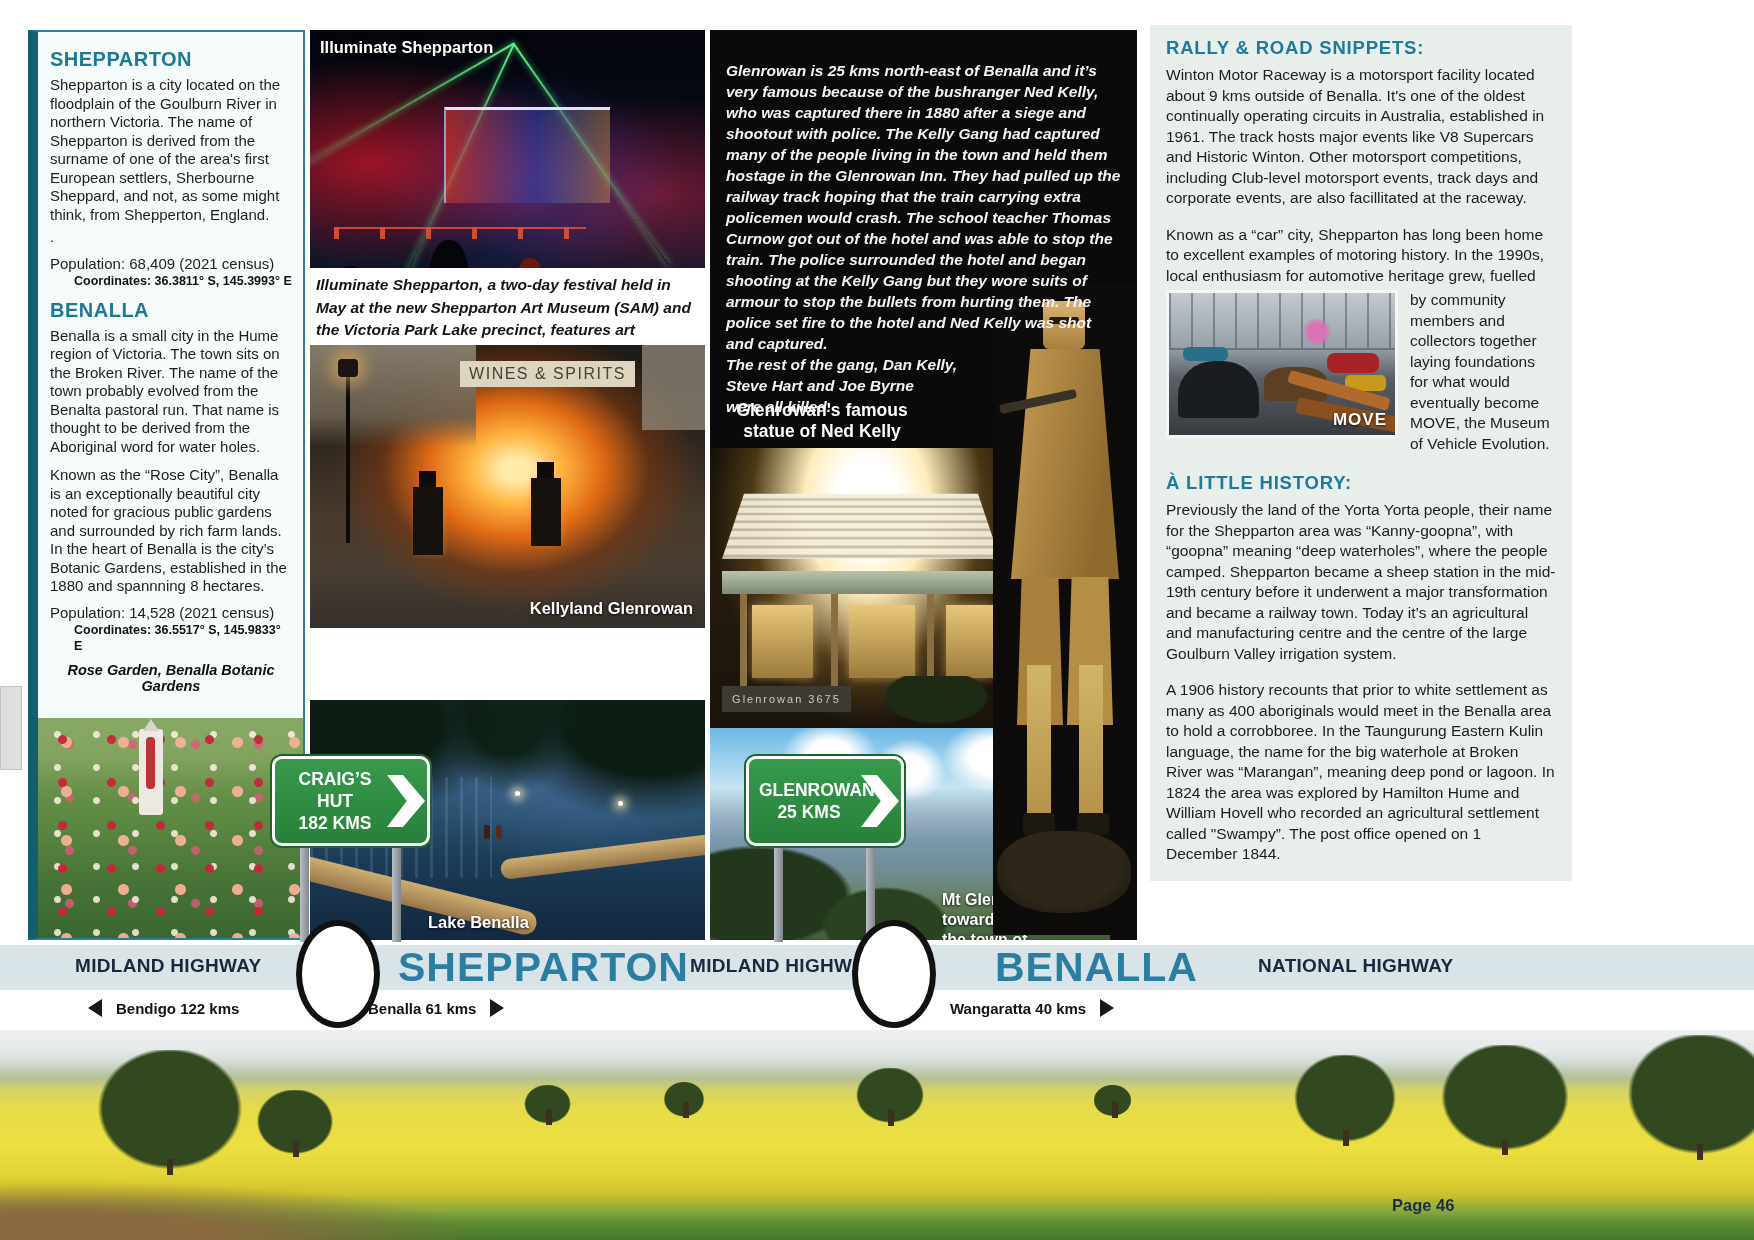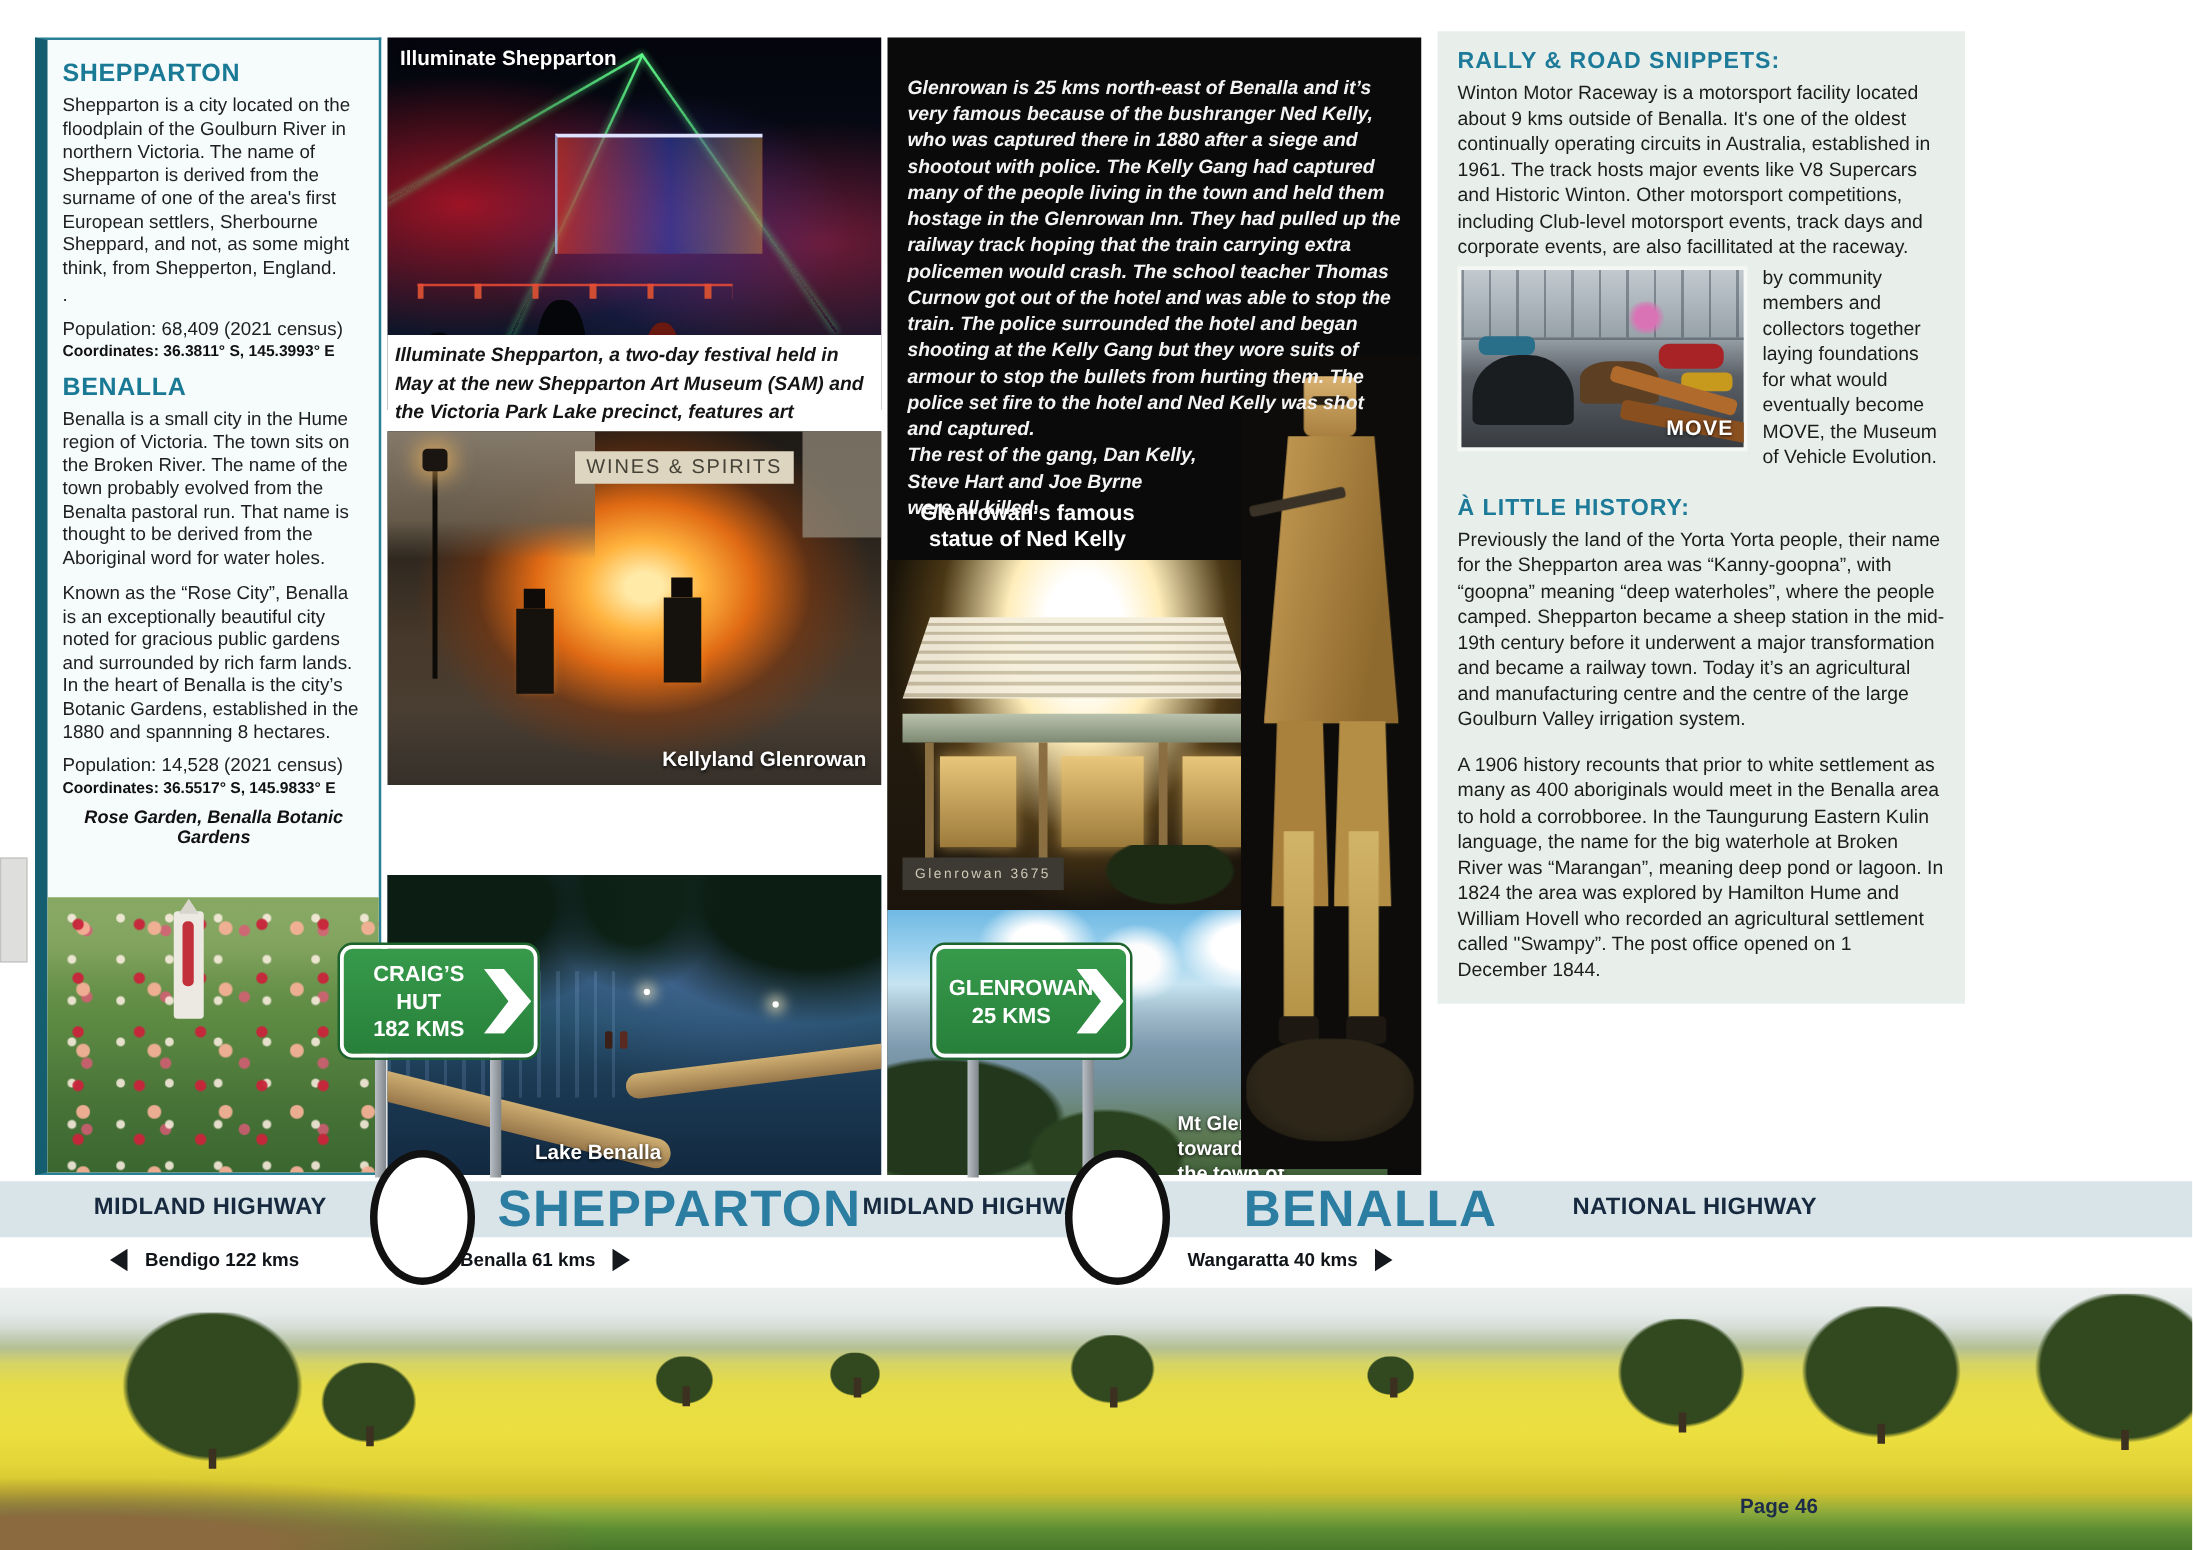--- a/index.html
+++ b/index.html
@@ -7,21 +7,21 @@
   body { font-family:"Liberation Sans", sans-serif; }
   #page { position:relative; width:1754px; height:1240px; background:#ffffff; overflow:hidden; }
 
   
   #left-panel { position:absolute; left:28px; top:30px; width:277px; height:910px;
     background:#f6fbfc; border:2px solid #2a8096; border-left:10px solid #155e70; overflow:hidden; }
   #left-panel .lp-text { position:absolute; left:0; top:0; right:0; padding:12px 11px 0 12px; }
   .lp-title { color:#1a7a96; font-size:20px; font-weight:800; letter-spacing:.5px; margin:4px 0 5px; }
   .lp-body { color:#1e1e1e; font-size:15px; line-height:18.5px; margin-bottom:4px; }
   .lp-pop { color:#1e1e1e; font-size:15px; line-height:18px; margin-top:8px; }
-  .lp-coord { color:#111; font-size:12.5px; font-weight:700; line-height:16px; }
+  .lp-coord { color:#111; font-size:12.5px; font-weight:700; line-height:16px;margin-left:24px; }
   .rose-cap { font-size:14.5px; font-style:italic; font-weight:600; color:#111; text-align:center; margin-top:8px; }
   .rose-photo { position:absolute; left:0; right:0; bottom:0; height:220px;
     background:
       radial-gradient(circle, rgba(201,36,58,.95) 0 4px, rgba(201,36,58,0) 5px),
       radial-gradient(circle, rgba(244,176,150,.95) 0 5px, rgba(244,176,150,0) 6px),
       radial-gradient(circle, rgba(255,240,228,.85) 0 3px, rgba(255,240,228,0) 4px),
       radial-gradient(circle, rgba(223,90,120,.8) 0 4px, rgba(223,90,120,0) 5px),
       linear-gradient(180deg,#87a863 0%,#74995333 20%,#5d8a42 45%,#477338 75%,#3a672f 100%),
       linear-gradient(180deg,#8fae6b 0%,#7da05b 25%,#5d8a42 55%,#44703a 100%);
     background-size: 49px 43px, 57px 49px, 39px 33px, 63px 53px, 100% 100%, 100% 100%; }
@@ -294,20 +294,21 @@
       <div class="mt-trees"></div>
       <div class="mt-trees2"></div>
       <div class="mt-cap preline">Mt Glenrowan towards
 the town of Glenrowan</div>
     </figure>
   </section>
 
   <section id="right-panel">
     <h2 class="rp-title">RALLY &amp; ROAD SNIPPETS:</h2>
     <p class="rp-body">Winton Motor Raceway is a motorsport facility located about 9 kms outside of Benalla. It's one of the oldest continually operating circuits in Australia, established in 1961. The track hosts major events like V8 Supercars and Historic Winton. Other motorsport competitions, including Club-level motorsport events, track days and corporate events, are also facillitated at the raceway.</p>
+    <p class="rp-body rp-gap">Known as a “car” city, Shepparton has long been home to excellent examples of motoring history. In the 1990s, local enthusiasm for automotive heritage grew, fuelled</p>
     <div class="rp-row">
       <div id="move-photo">
         <div class="ceiling-truss"></div>
         <div class="banner"></div>
         <div class="car" style="left:6%; top:38%; width:20%; height:10%; background:#2a6f8a; border-radius:6px;"></div>
         <div class="car" style="left:70%; top:42%; width:23%; height:14%; background:#a82325; border-radius:8px;"></div>
         <div class="car" style="left:4%; top:48%; width:36%; height:40%; background:#1a1d20; border-radius:45% 45% 8% 8% / 60% 60% 8% 8%;"></div>
         <div class="car" style="left:42%; top:52%; width:28%; height:24%; background:#5d3f24; border-radius:40% 40% 10% 10%;"></div>
         <div class="car" style="left:78%; top:58%; width:18%; height:11%; background:#c79a1e; border-radius:5px;"></div>
         <div class="car" style="left:52%; top:64%; width:46%; height:9%; background:#b06a2c; transform:rotate(16deg); border-radius:4px;"></div>

